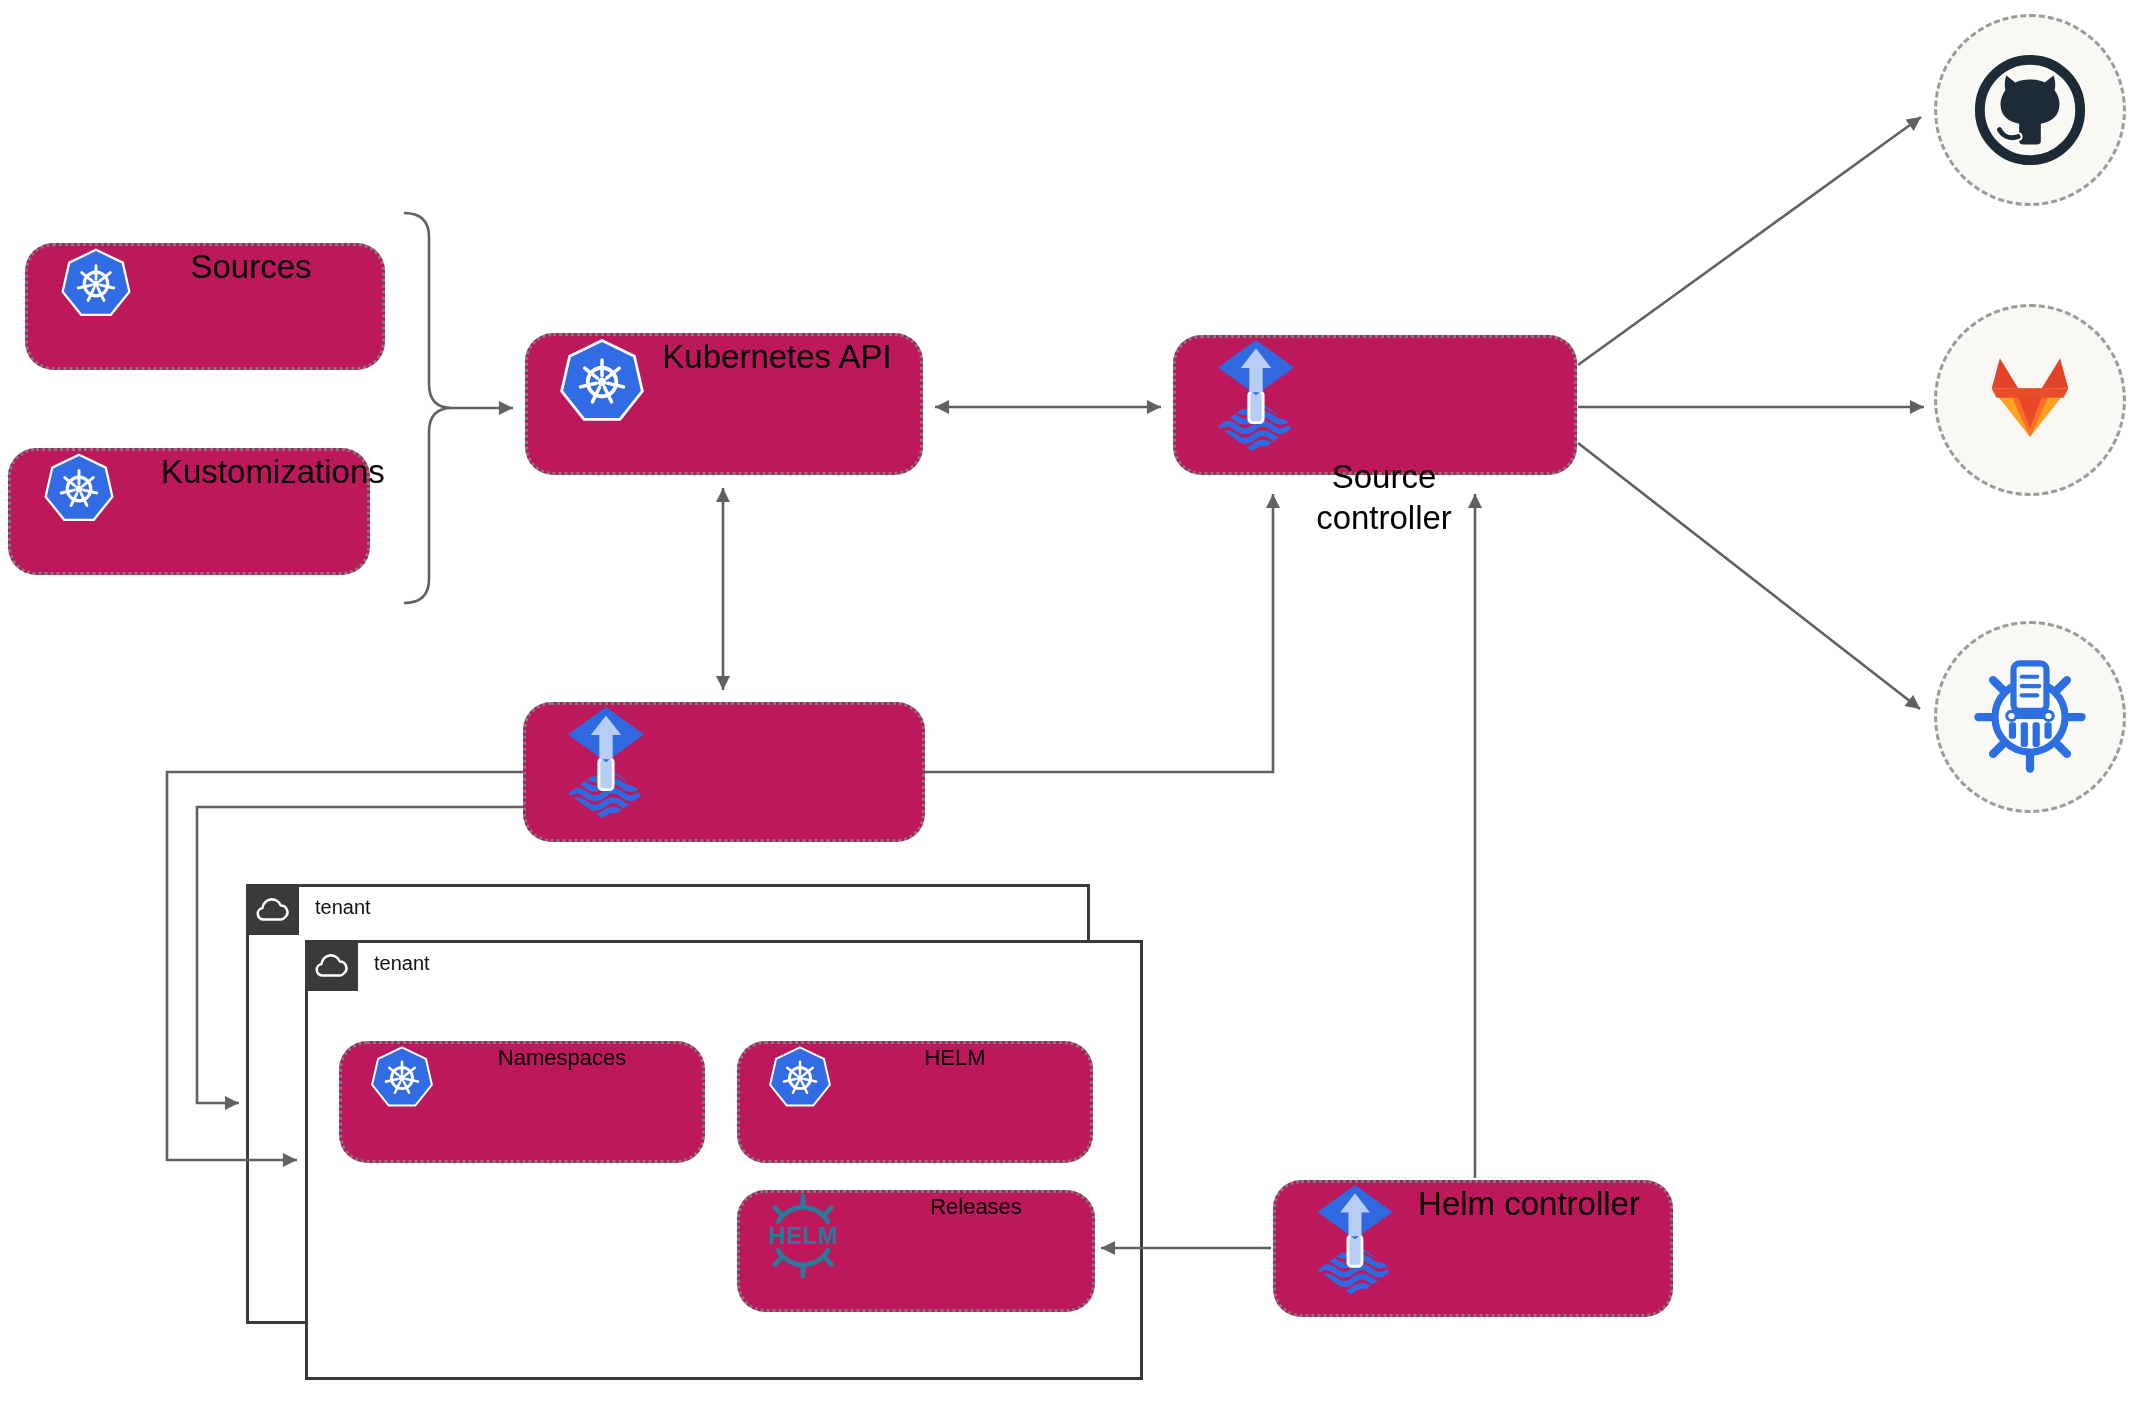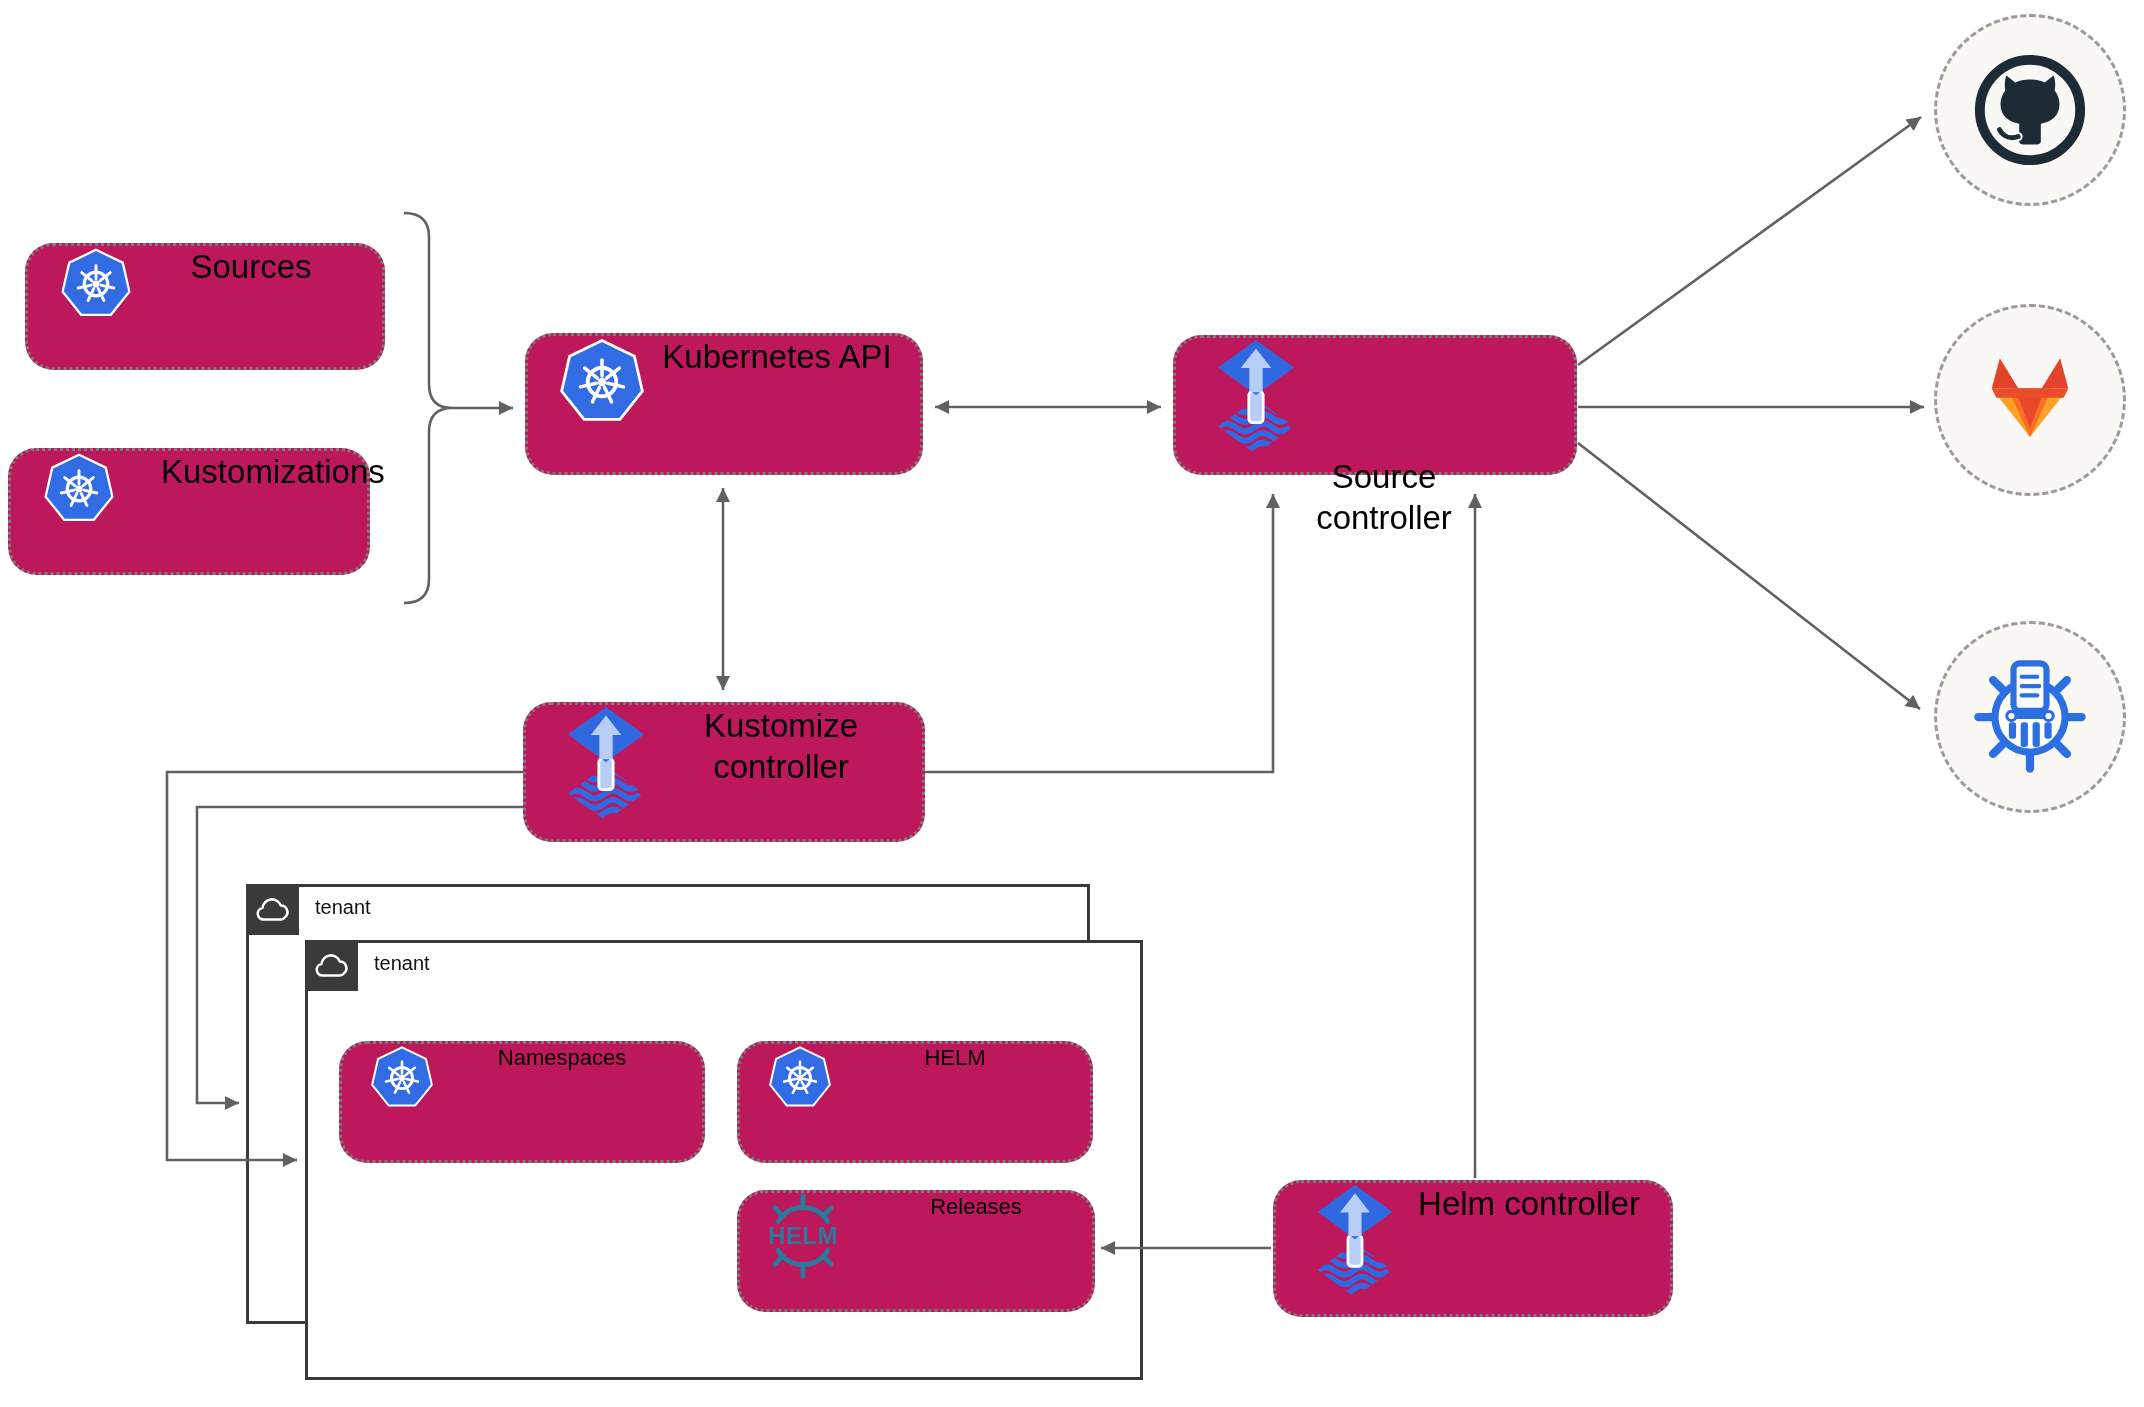--- a/index.html
+++ b/index.html
@@ -159,21 +159,20 @@
     <svg class="icon" width="96" height="118" viewBox="0 0 100 124">
         <use href="#flux"></use>
       </svg>
     <div class="label" style="max-width:230px;margin:0 auto;">Source controller</div>
   </div>
 
   <div class="node" style="left:523px;top:702px;width:402px;height:140px;padding-left:32px;">
     <svg class="icon" width="96" height="118" viewBox="0 0 100 124">
         <use href="#flux"></use>
       </svg>
-    <div class="label" style="max-width:230px;margin:0 auto;">Kustomize controller</div>
   </div>
 
   <div class="node" style="left:1273px;top:1180px;width:400px;height:137px;padding-left:32px;">
     <svg class="icon" width="94" height="116" viewBox="0 0 100 124">
         <use href="#flux"></use>
       </svg>
     <div class="label" style="max-width:230px;margin:0 auto;">Helm controller</div>
   </div>
 
   <div class="circle-ep" style="left:1934px;top:14px;">

